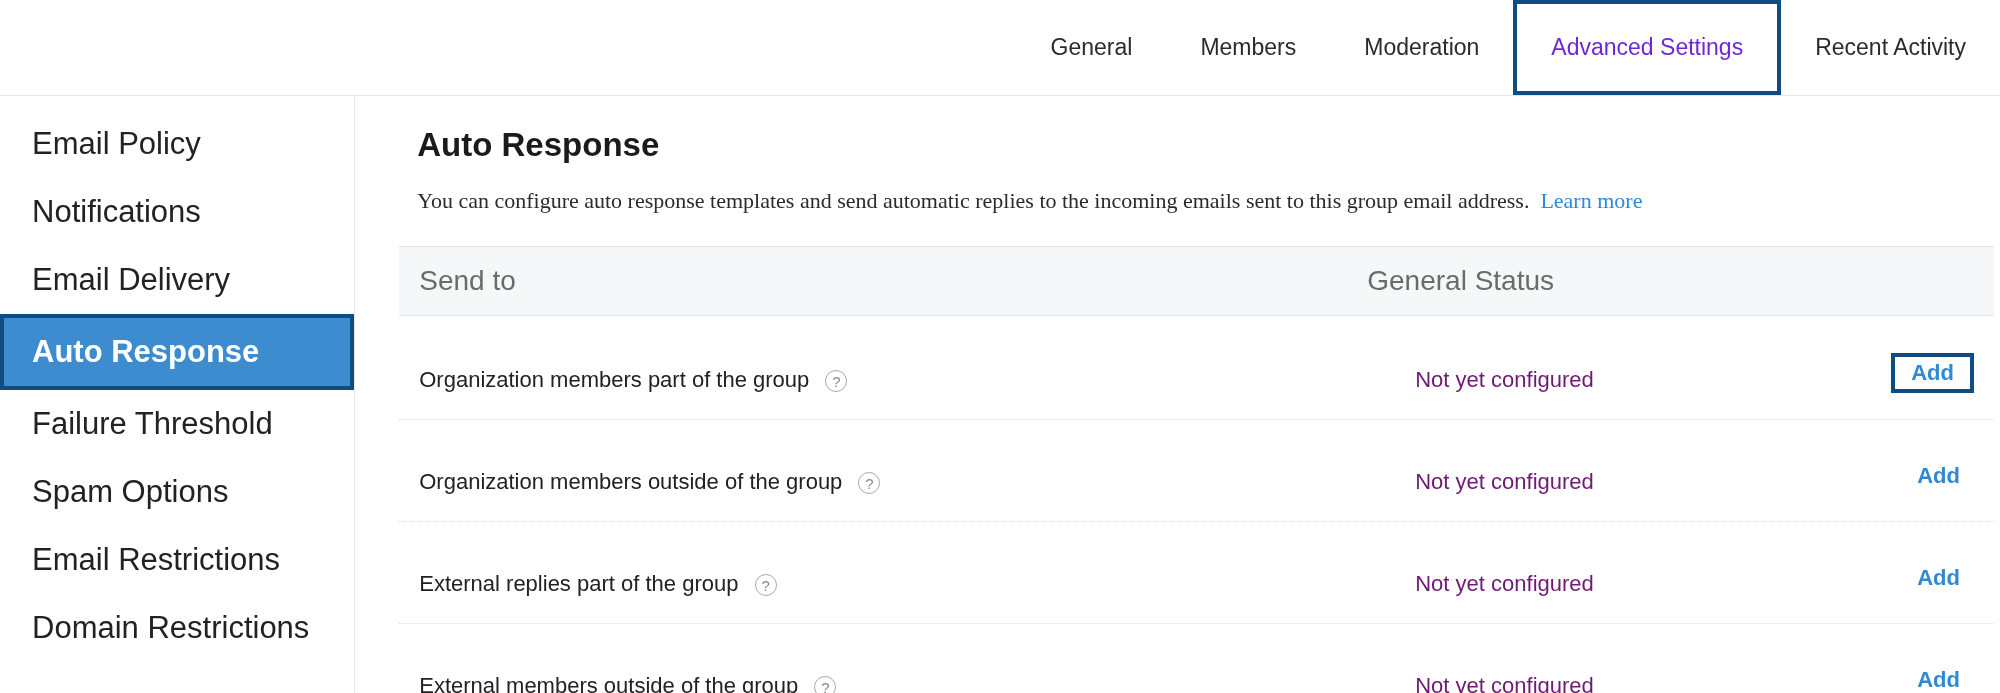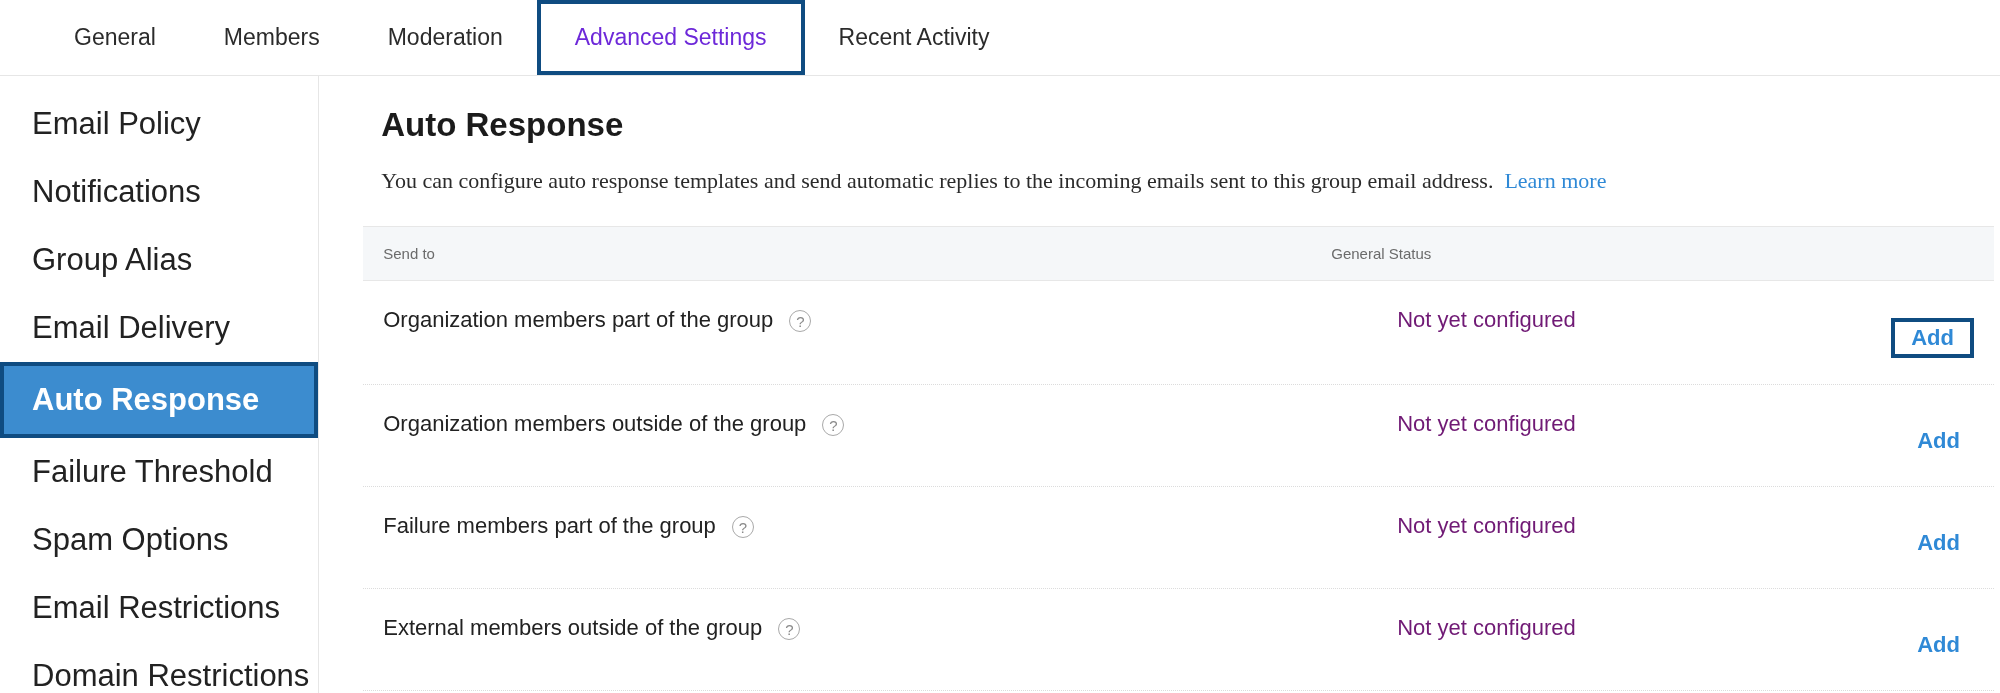--- a/index.html
+++ b/index.html
@@ -10,21 +10,22 @@
       font-size: 16px;
     }
     .page { width: 2000px; }
 
     
     .tabbar {
       display: flex;
       align-items: stretch;
       border-bottom: 1px solid #e6e6e6;
       padding-left: 40px;
-      height: 76px;
+      height: 96px;
+      justify-content: flex-end;
     }
     .tab {
       display: flex;
       align-items: center;
       padding: 0 34px;
       font-size: 23px;
       color: #2b2b2b;
       cursor: pointer;
       white-space: nowrap;
     }
@@ -88,35 +89,34 @@
     
     .tbl-wrap {
       border-top: 1px solid #e7e7e7;
       margin-left: 44px;
       margin-right: 6px;
     }
     .thead {
       display: flex;
       background: #f5f7f9;
       border-bottom: 1px solid #e7e7e7;
-      font-size: 15px;
+      font-size: 28px;
       color: #6b6b6b;
       padding: 18px 20px;
     }
     .col-send { flex: 0 0 948px; }
     .col-status { flex: 0 0 476px; }
     .col-action { flex: 1; text-align: right; margin-top: 11px; }
 
     .trow {
       display: flex;
-      align-items: flex-start;
+      align-items: flex-end;
       border-bottom: 1px dotted #dcdcdc;
       padding: 26px 20px;
       font-size: 22px;
-      gap: 18px;
     }
     .trow .status { color: #701a75; margin-left: 48px; }
     .help-icon {
       display: inline-flex;
       vertical-align: middle;
       margin-left: 10px;
       width: 22px; height: 22px;
       border: 1.6px solid #a9a9a9;
       border-radius: 50%;
       align-items: center; justify-content: center;
@@ -154,21 +154,20 @@
     <div class="tab">Moderation</div>
     <div class="tab active">Advanced Settings</div>
     <div class="tab">Recent Activity</div>
   </div>
 
   <div class="body">
 
     <div class="sidebar">
       <div class="side-item">Email Policy</div>
       <div class="side-item">Notifications</div>
-      <div class="side-item">Group Alias</div>
       <div class="side-item">Email Delivery</div>
       <div class="side-item active">Auto Response</div>
       <div class="side-item">Failure Threshold</div>
       <div class="side-item">Spam Options</div>
       <div class="side-item">Email Restrictions</div>
       <div class="side-item">Domain Restrictions</div>
     </div>
 
     <div class="main">
       <div class="main-inner">
@@ -203,21 +202,21 @@
             <span class="help-icon">?</span>
           </div>
           <div class="col-status status">Not yet configured</div>
           <div class="col-action">
             <span class="add-link">Add</span>
           </div>
         </div>
 
         <div class="trow">
           <div class="col-send">
-            <span>Failure members part of the group</span>
+            <span>External replies part of the group</span>
             <span class="help-icon">?</span>
           </div>
           <div class="col-status status">Not yet configured</div>
           <div class="col-action">
             <span class="add-link">Add</span>
           </div>
         </div>
 
         <div class="trow">
           <div class="col-send">

